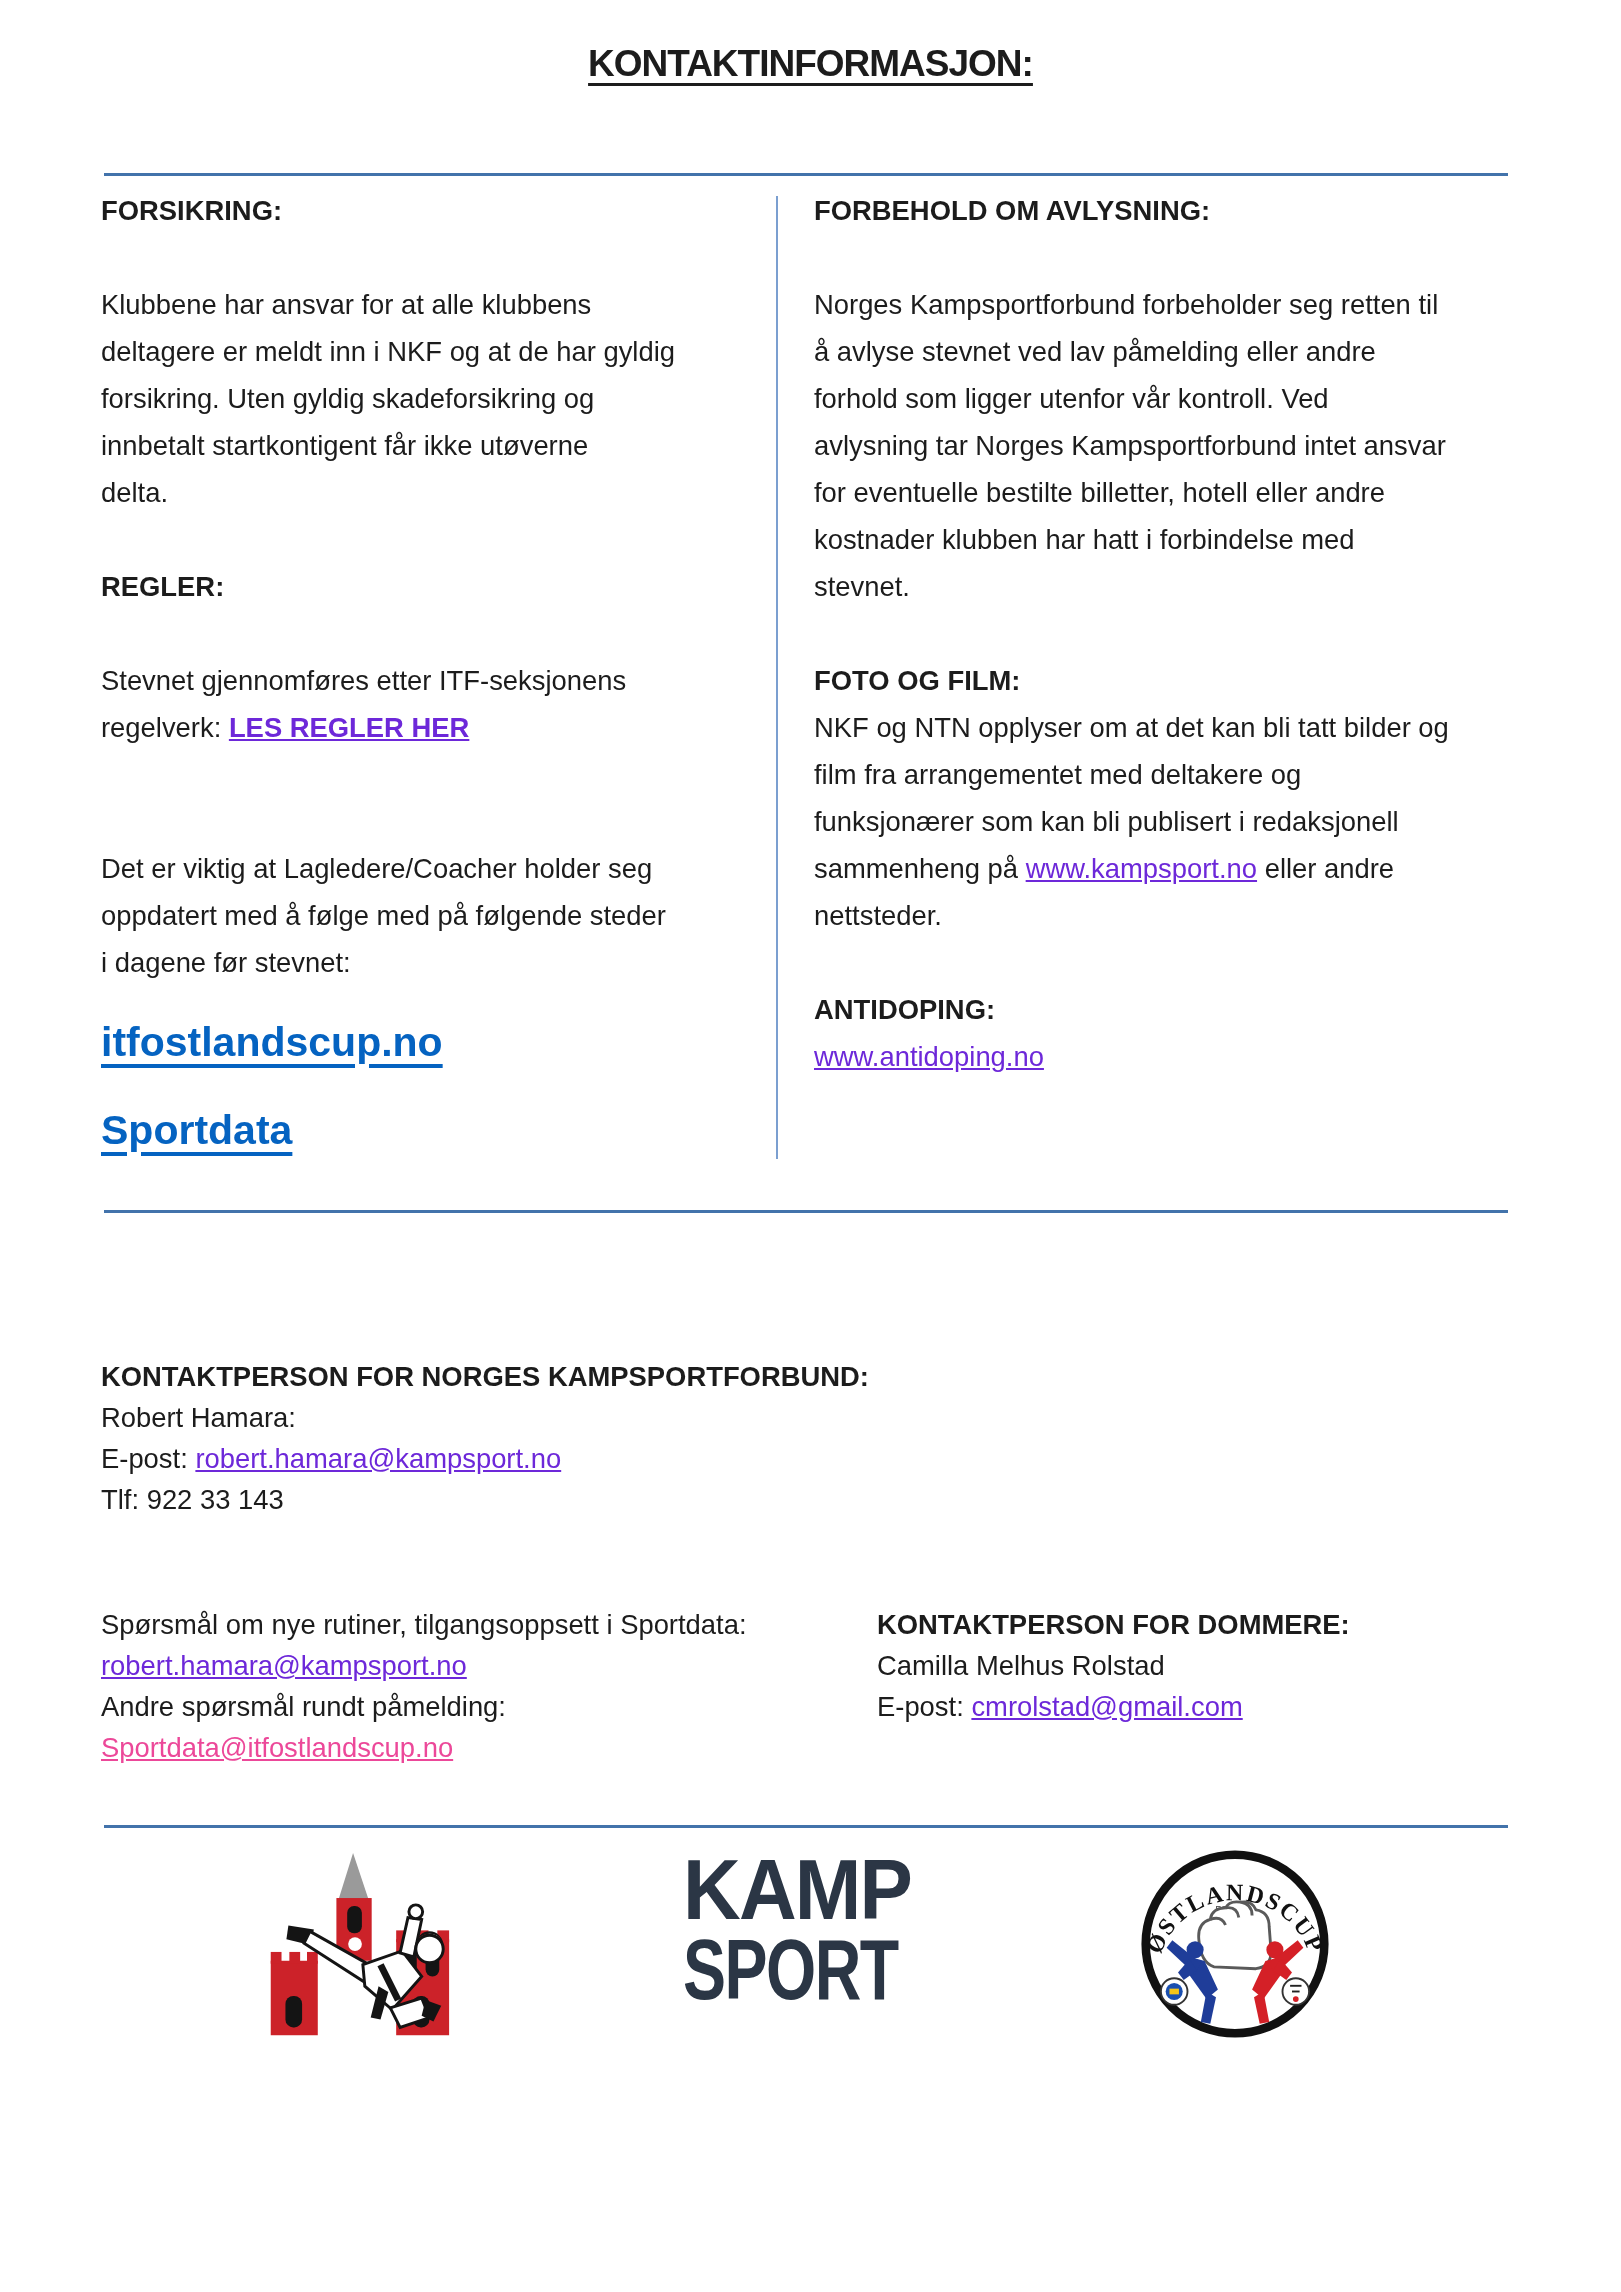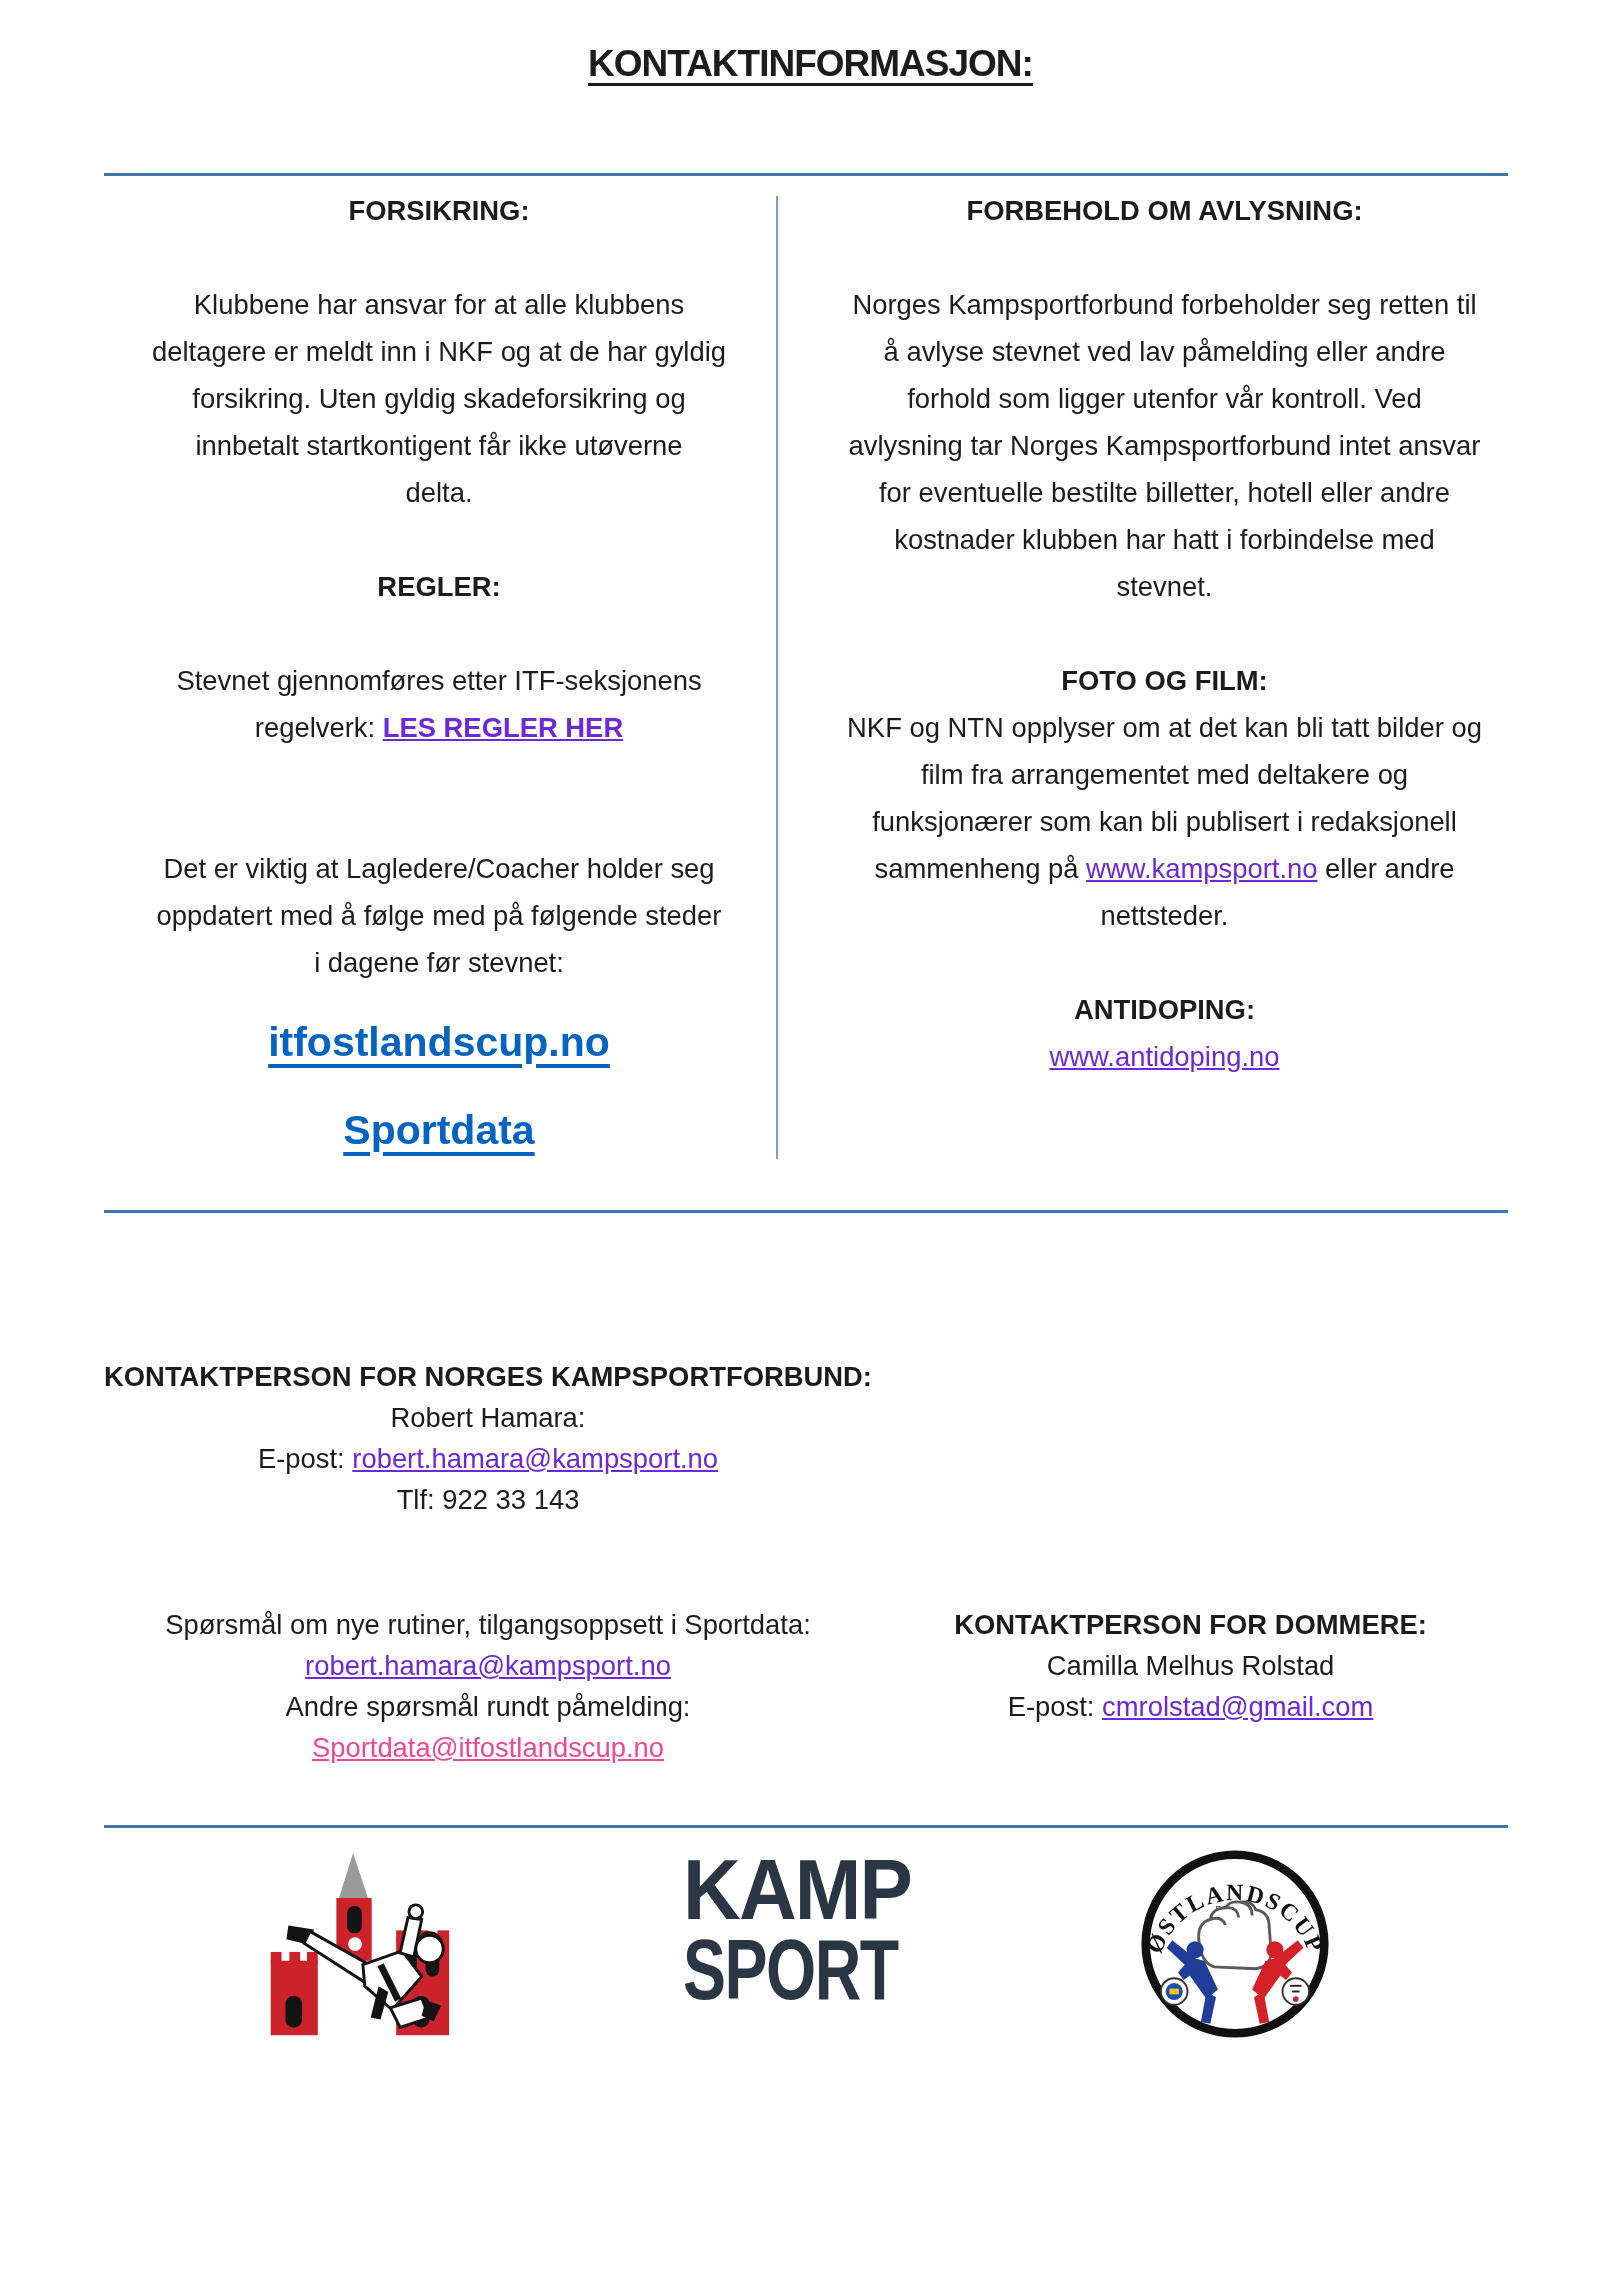--- a/index.html
+++ b/index.html
@@ -4,21 +4,21 @@
 <style>
   html,body { margin:0; padding:0; background:#888; }
   .page {
     position:relative; width:1621px; height:2293px; margin:0 auto;
     background:#ffffff; overflow:hidden;
     font-family:"Liberation Sans", sans-serif; color:#1c1c1c;
   }
   .hrule { position:absolute; height:2.9px; background:#4273ab; }
   .vrule { position:absolute; width:2px; background:#7b9fd0; }
   .col { position:absolute; font-size:27.4px; line-height:47px; }
-  .t-line, .line { white-space:nowrap;text-align:center; }
+  .t-line, .line { white-space:nowrap; }
   .blank { height:47px; }
   .hd { font-weight:bold; }
   a.lnk, .lnk {
     color:#6d28d9; text-decoration:underline; cursor:pointer;
   }
   .lnk-bold { font-weight:bold; }
   .lnk-indigo { color:#ec4899; }
   .biglink {
     display:inline-block; font-size:41px; font-weight:bold; color:#0563c1;
     text-decoration:underline; text-decoration-thickness:3.9px; text-underline-offset:7.8px;

